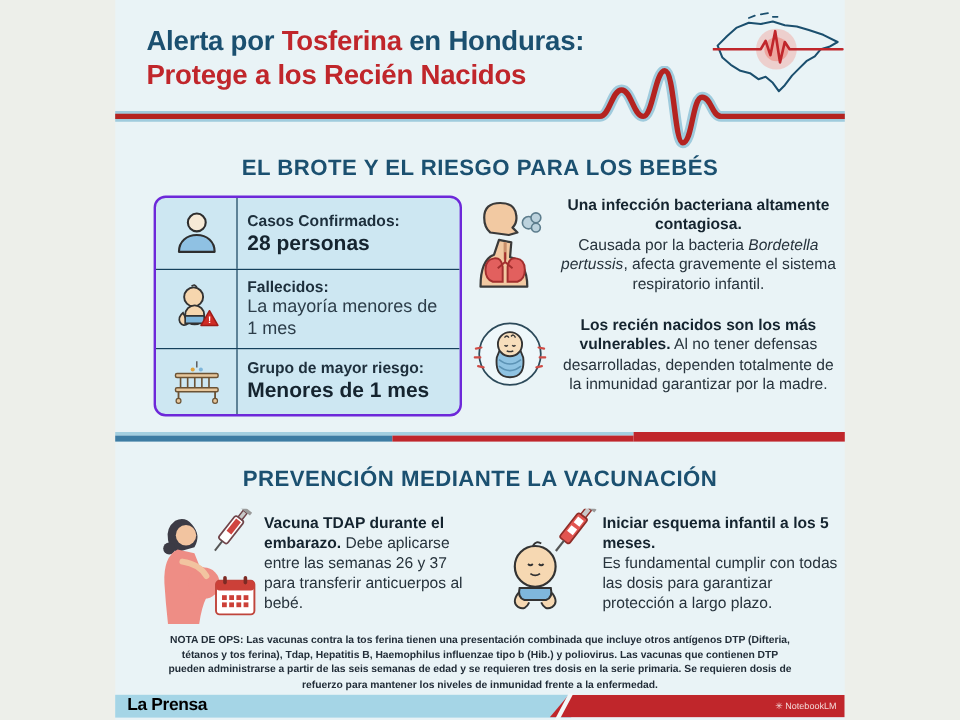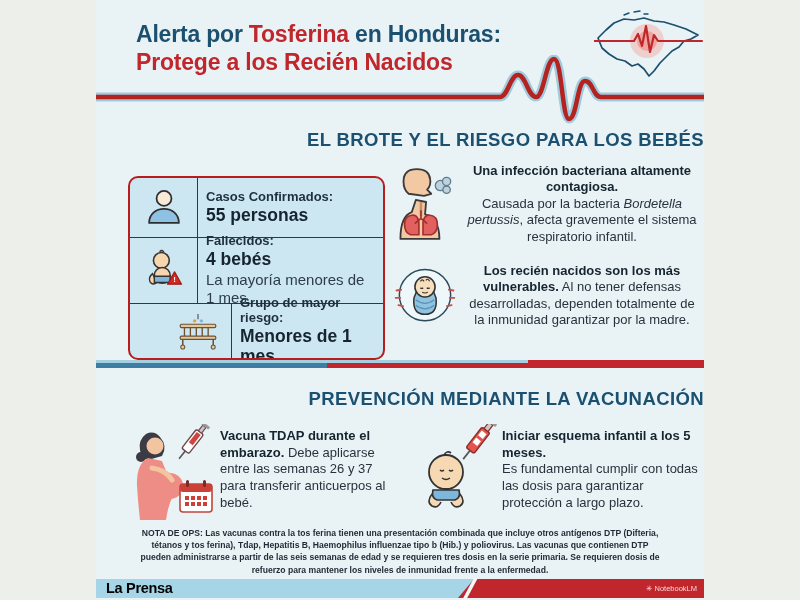--- a/index.html
+++ b/index.html
@@ -2,38 +2,38 @@
 <html><head>
 <meta charset="utf-8">
 <style>
   * { margin:0; padding:0; box-sizing:border-box; }
   html,body { width:800px; height:600px; }
   body { font-family:"Liberation Sans", sans-serif; background:#edefea; }
   .stage { position:relative; width:800px; height:600px; background:#edefea; overflow:hidden; }
   .card { position:absolute; left:96px; top:0; width:608px; height:600px; background:#e9f3f6; }
 
   
-  .title { position:absolute; left:40px; top:20px; width:470px; font-weight:bold;
+  .title { position:absolute; left:26px; top:20px; width:470px; font-weight:bold;
            font-size:23px; line-height:1.22; letter-spacing:-0.2px; }
   .navy { color:#1b5070; }
   .red  { color:#c0262b; }
   .map-wrap { position:absolute; left:498px; top:8px; width:110px; height:76px; }
   .ekg { position:absolute; left:0; top:55px; width:608px; height:86px; }
 
   
-  .sec-heading { position:absolute; width:608px; text-align:right; font-weight:bold;
+  .sec-heading { position:absolute; width:608px; text-align:center; font-weight:bold;
                  font-size:18.5px; color:#1b5070; letter-spacing:0.4px; }
   .h1 { top:129px; } .h2 { top:388px; }
 
   
   .stats { position:absolute; left:32px; top:163px; width:257px; height:184px;
-           background:#cde7f2; border:2px solid #b91c1c; border-radius:10px; overflow:hidden;margin-top:13px; }
+           background:#cde7f2; border:2px solid #6d28d9; border-radius:10px; overflow:hidden; }
   .stat-row { display:flex; align-items:center; border-bottom:1.5px solid #15405c; }
   .stat-row:last-child { border-bottom:none; }
-  .r1 { height:60px; } .r2 { height:66px; } .r3 { height:54px;padding-left:34px; }
+  .r1 { height:60px; } .r2 { height:66px; } .r3 { height:54px; }
   .stat-icon { width:68px; height:100%; flex:0 0 68px; display:flex; align-items:center;
                justify-content:center; border-right:1.5px solid #15405c; }
   .stat-text { padding:4px 8px; }
   .stat-label { font-weight:bold; font-size:13px; color:#1d2f3c; line-height:1.15; }
   .stat-value { font-weight:bold; font-size:17.5px; color:#15242f; line-height:1.15; }
   .stat-note  { font-size:15px; color:#2c3d49; line-height:1.2; margin-top:1px; }
 
   
   .facts { position:absolute; left:296px; top:160px; width:312px; }
   .fact { position:absolute; display:flex; }
@@ -112,38 +112,37 @@
     <div class="stats">
       <div class="stat-row r1">
         <div class="stat-icon">
           <svg viewBox="0 0 48 48" width="42" height="42">
             <circle cx="24" cy="13" r="8.5" fill="#f7ead6" stroke="#2e2e2e" stroke-width="2"></circle>
             <path d="M7 41 c0 -10 7.5 -16 17 -16 s17 6 17 16 z" fill="#8fc1e3" stroke="#2e2e2e" stroke-width="2" stroke-linejoin="round"></path>
           </svg>
         </div>
         <div class="stat-text">
           <div class="stat-label">Casos Confirmados:</div>
-          <div class="stat-value">55 personas</div>
+          <div class="stat-value">28 personas</div>
         </div>
       </div>
       <div class="stat-row r2">
         <div class="stat-icon">
           <svg viewBox="0 0 50 50" width="44" height="44">
             <circle cx="22" cy="13" r="9" fill="#f6d6ae" stroke="#333" stroke-width="1.8"></circle>
             <path d="M20 3 q3 -3 5 1" fill="none" stroke="#333" stroke-width="1.6"></path>
             <path d="M12 28 q-5 4 -3 9 q3 5 8 1 z" fill="#f6d6ae" stroke="#333" stroke-width="1.6"></path>
             <ellipse cx="23" cy="30" rx="9" ry="9" fill="#f6d6ae" stroke="#333" stroke-width="1.8"></ellipse>
             <path d="M14 31 h18 v7 h-18 z" fill="#7fb7dc" stroke="#333" stroke-width="1.6"></path>
             <path d="M37 26 l8 14 h-16 z" fill="#cf2b25" stroke="#9e1c18" stroke-width="1.4" stroke-linejoin="round"></path>
             <text x="37" y="38" font-size="9" font-weight="bold" fill="#fff" text-anchor="middle">!</text>
           </svg>
         </div>
         <div class="stat-text">
           <div class="stat-label">Fallecidos:</div>
-          <div class="stat-value">4 bebés</div>
           <div class="stat-note">La mayoría menores de 1 mes</div>
         </div>
       </div>
       <div class="stat-row r3">
         <div class="stat-icon">
           <svg viewBox="0 0 52 46" width="44" height="40">
             <path d="M26 3 v6" stroke="#555" stroke-width="1.4"></path>
             <circle cx="22" cy="11" r="2" fill="#e0a33c"></circle>
             <circle cx="30" cy="11" r="2" fill="#7fb7dc"></circle>
             <rect x="5" y="15" width="42" height="4" rx="1.5" fill="#e7c79c" stroke="#6b5335" stroke-width="1.4"></rect>

